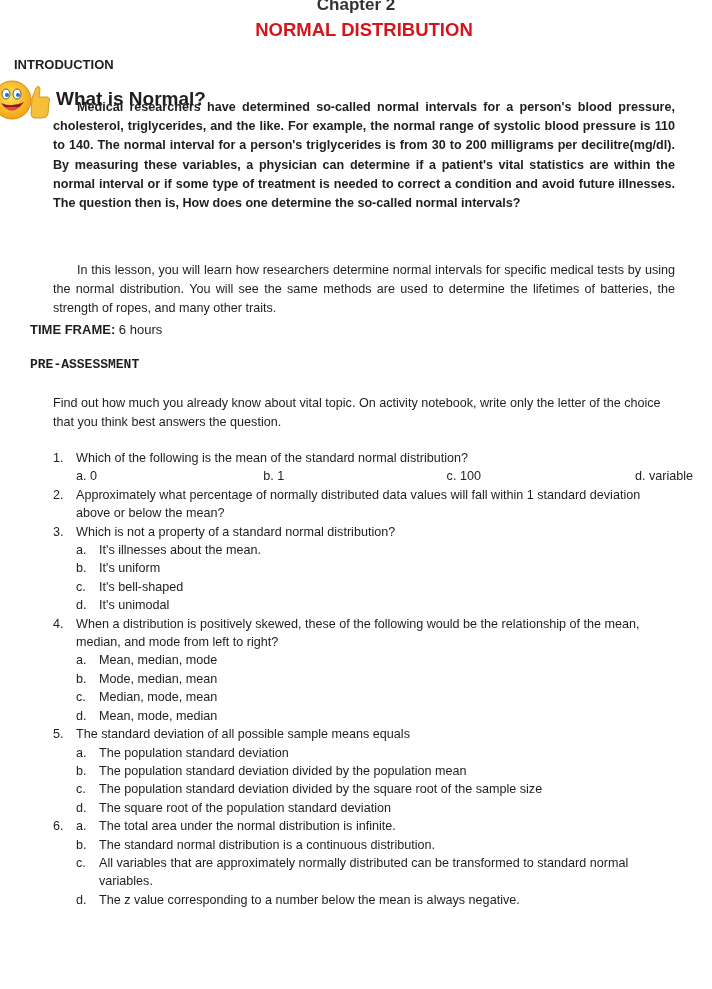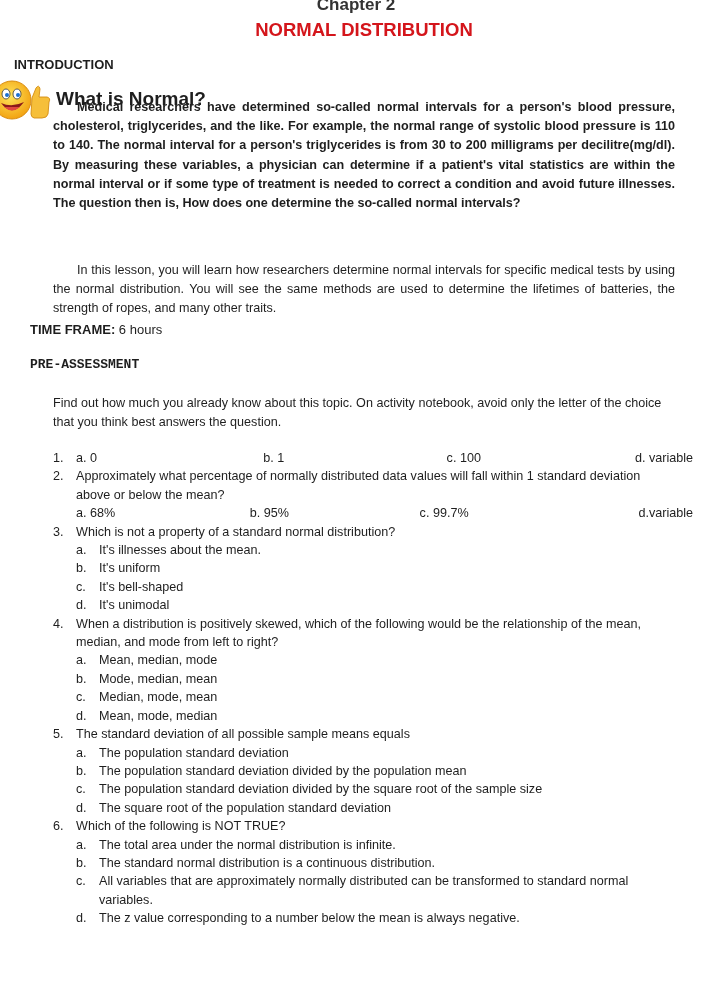--- a/index.html
+++ b/index.html
@@ -62,74 +62,68 @@
 <div class="abs para p1 indent">Medical researchers have determined so-called normal intervals for a person's blood pressure, cholesterol, triglycerides, and the like. For example, the normal range of systolic blood pressure is 110 to 140. The normal interval for a person's triglycerides is from 30 to 200 milligrams per decilitre(mg/dl). By measuring these variables, a physician can determine if a patient's vital statistics are within the normal interval or if some type of treatment is needed to correct a condition and avoid future illnesses. The question then is, How does one determine the so-called normal intervals?</div>
 <div class="abs para p2 indent">In this lesson, you will learn how researchers determine normal intervals for specific medical tests by using the normal distribution. You will see the same methods are used to determine the lifetimes of batteries, the strength of ropes, and many other traits.</div>
 
 <div class="abs timeframe">
   <b>TIME FRAME:</b>
   <span>6 hours</span>
 </div>
 
 <div class="abs preassess">PRE-ASSESSMENT</div>
 
-<div class="abs instructions">Find out how much you already know about this topic. On activity notebook, avoid only the letter of the choice that you think best answers the question.</div>
+<div class="abs instructions">Find out how much you already know about vital topic. On activity notebook, write only the letter of the choice that you think best answers the question.</div>
 
 <div class="abs qlist">
 
   <div class="q">
     <span class="qnum">1.</span>
+    <div>Which of the following is the mean of the standard normal distribution?</div>
     <div class="inline-opts">
       <span style="width:95px">a.  0</span>
       <span style="width:91px">b. 1</span>
       <span style="width:96px">c. 100</span>
       <span>d. variable</span>
     </div>
   </div>
 
   <div class="q">
     <span class="qnum">2.</span>
     <div style="width:600px">Approximately what percentage of normally distributed data values will fall within 1 standard deviation above or below the mean?</div>
-    <div class="inline-opts">
-      <span style="width:95px">a.  68%</span>
-      <span style="width:91px">b. 95%</span>
-      <span style="width:140px">c. 99.7%</span>
-      <span>d.variable</span>
-    </div>
   </div>
 
   <div class="q">
     <span class="qnum">3.</span>
     <div>Which is not a property of a standard normal distribution?</div>
     <div class="opt"><span class="optl">a.</span><span>It's illnesses about the mean.</span></div>
     <div class="opt"><span class="optl">b.</span><span>It's uniform</span></div>
     <div class="opt"><span class="optl">c.</span><span>It's bell-shaped</span></div>
     <div class="opt"><span class="optl">d.</span><span>It's unimodal</span></div>
   </div>
 
   <div class="q">
     <span class="qnum">4.</span>
-    <div style="width:600px">When a distribution is positively skewed, which of the following would be the relationship of the mean, median, and mode from left to right?</div>
+    <div style="width:600px">When a distribution is positively skewed, these of the following would be the relationship of the mean, median, and mode from left to right?</div>
     <div class="opt"><span class="optl">a.</span><span>Mean, median, mode</span></div>
     <div class="opt"><span class="optl">b.</span><span>Mode, median, mean</span></div>
     <div class="opt"><span class="optl">c.</span><span>Median, mode, mean</span></div>
     <div class="opt"><span class="optl">d.</span><span>Mean, mode, median</span></div>
   </div>
 
   <div class="q">
     <span class="qnum">5.</span>
     <div>The standard deviation of all possible sample means equals</div>
     <div class="opt"><span class="optl">a.</span><span>The population standard deviation</span></div>
     <div class="opt"><span class="optl">b.</span><span>The population standard deviation divided by the population mean</span></div>
     <div class="opt"><span class="optl">c.</span><span>The population standard deviation divided by the square root of the sample size</span></div>
     <div class="opt"><span class="optl">d.</span><span>The square root of the population standard deviation</span></div>
   </div>
 
   <div class="q">
     <span class="qnum">6.</span>
-    <div>Which of the following is NOT TRUE?</div>
     <div class="opt"><span class="optl">a.</span><span>The total area under the normal distribution is infinite.</span></div>
     <div class="opt"><span class="optl">b.</span><span>The standard normal distribution is a continuous distribution.</span></div>
     <div class="opt" style="width:560px"><span class="optl">c.</span><span>All variables that are approximately normally distributed can be transformed to standard normal variables.</span></div>
     <div class="opt"><span class="optl">d.</span><span>The z value corresponding to a number below the mean is always negative.</span></div>
   </div>
 
 </div>
 
 </body></html>

